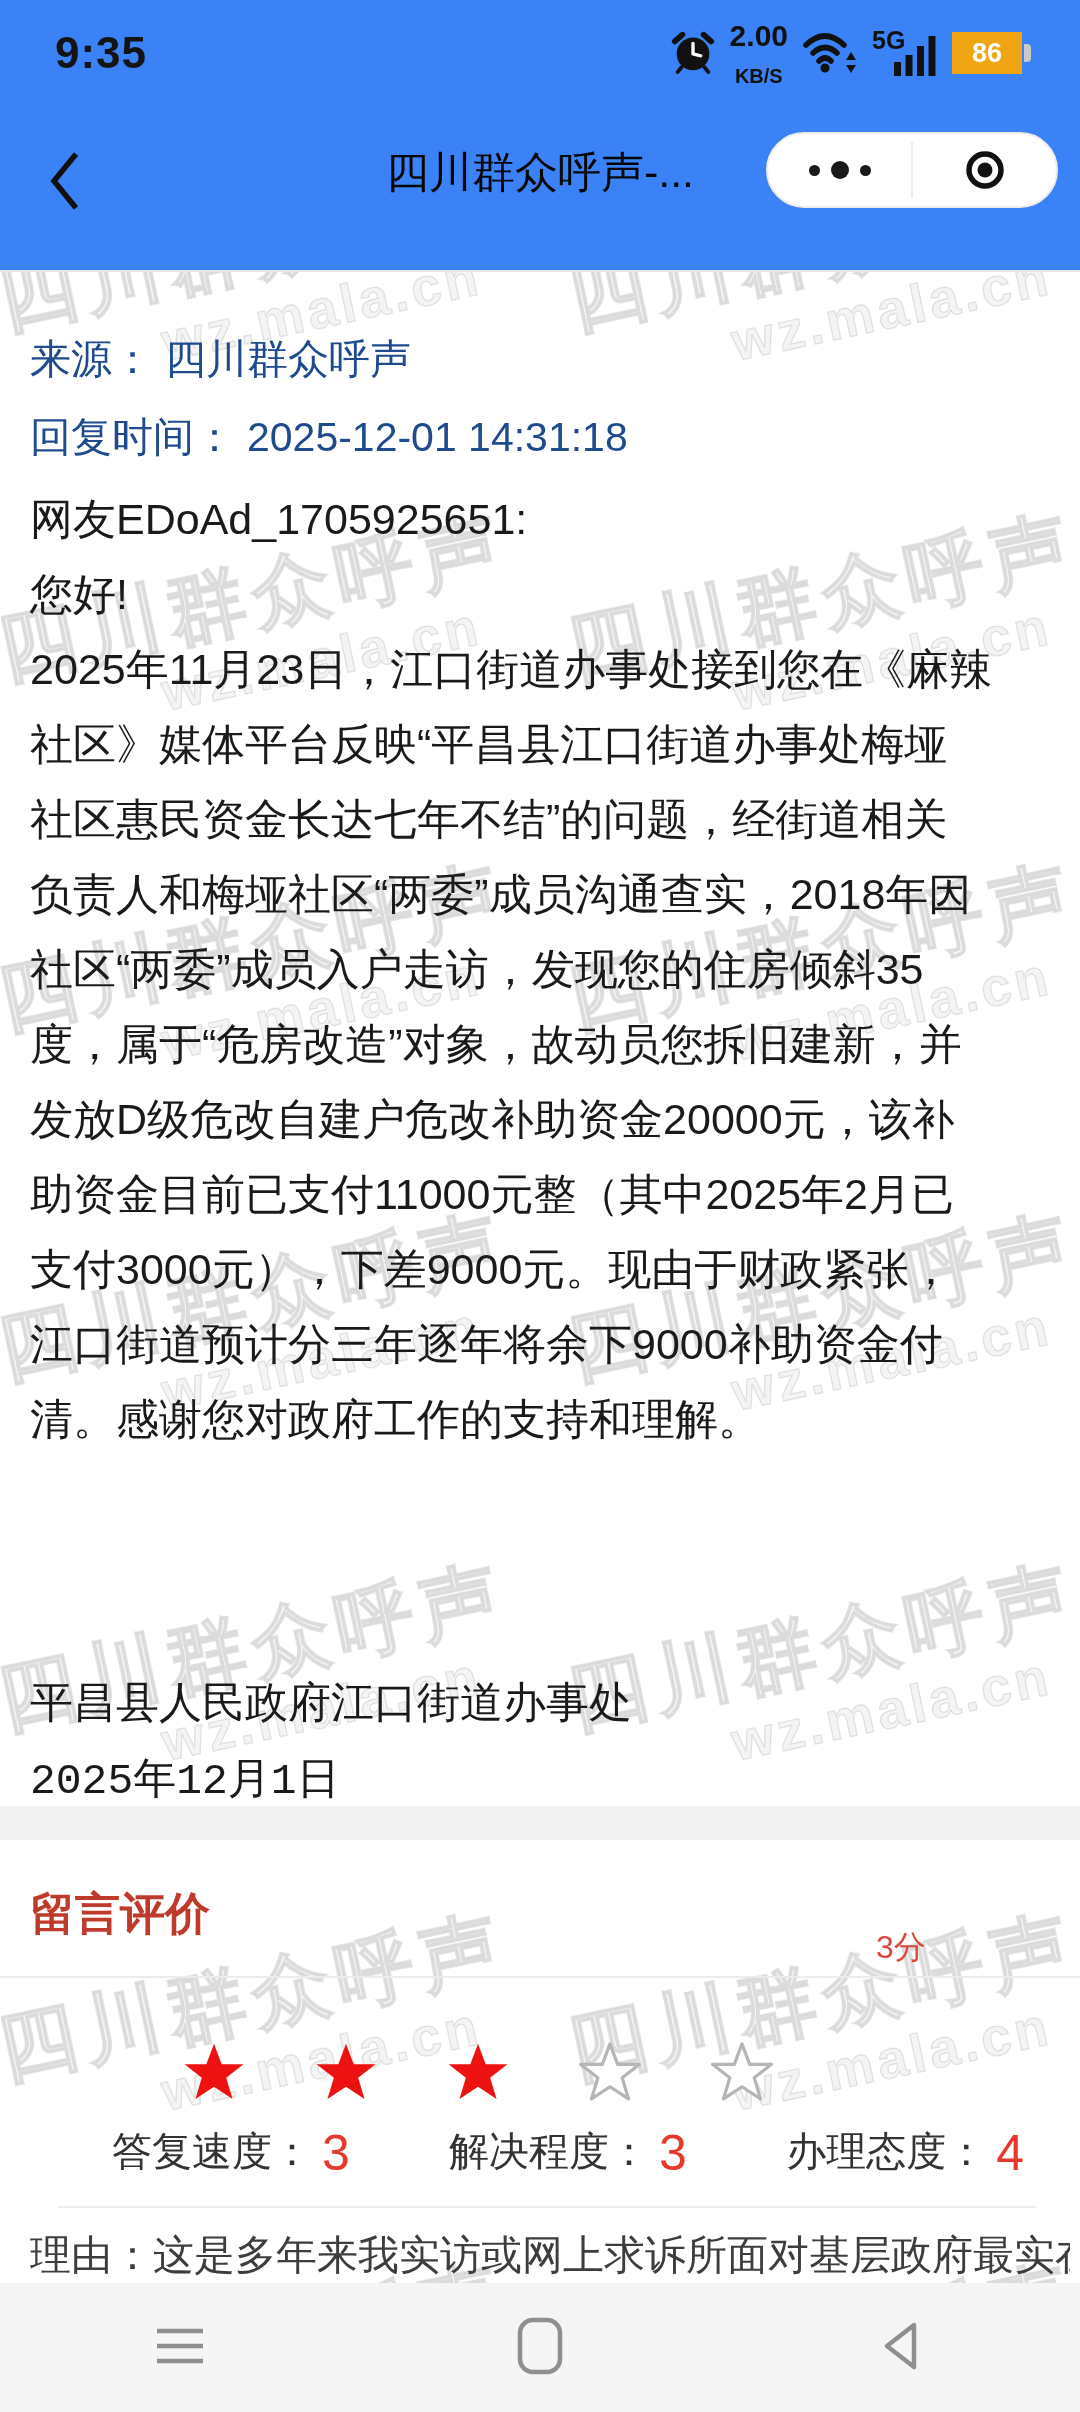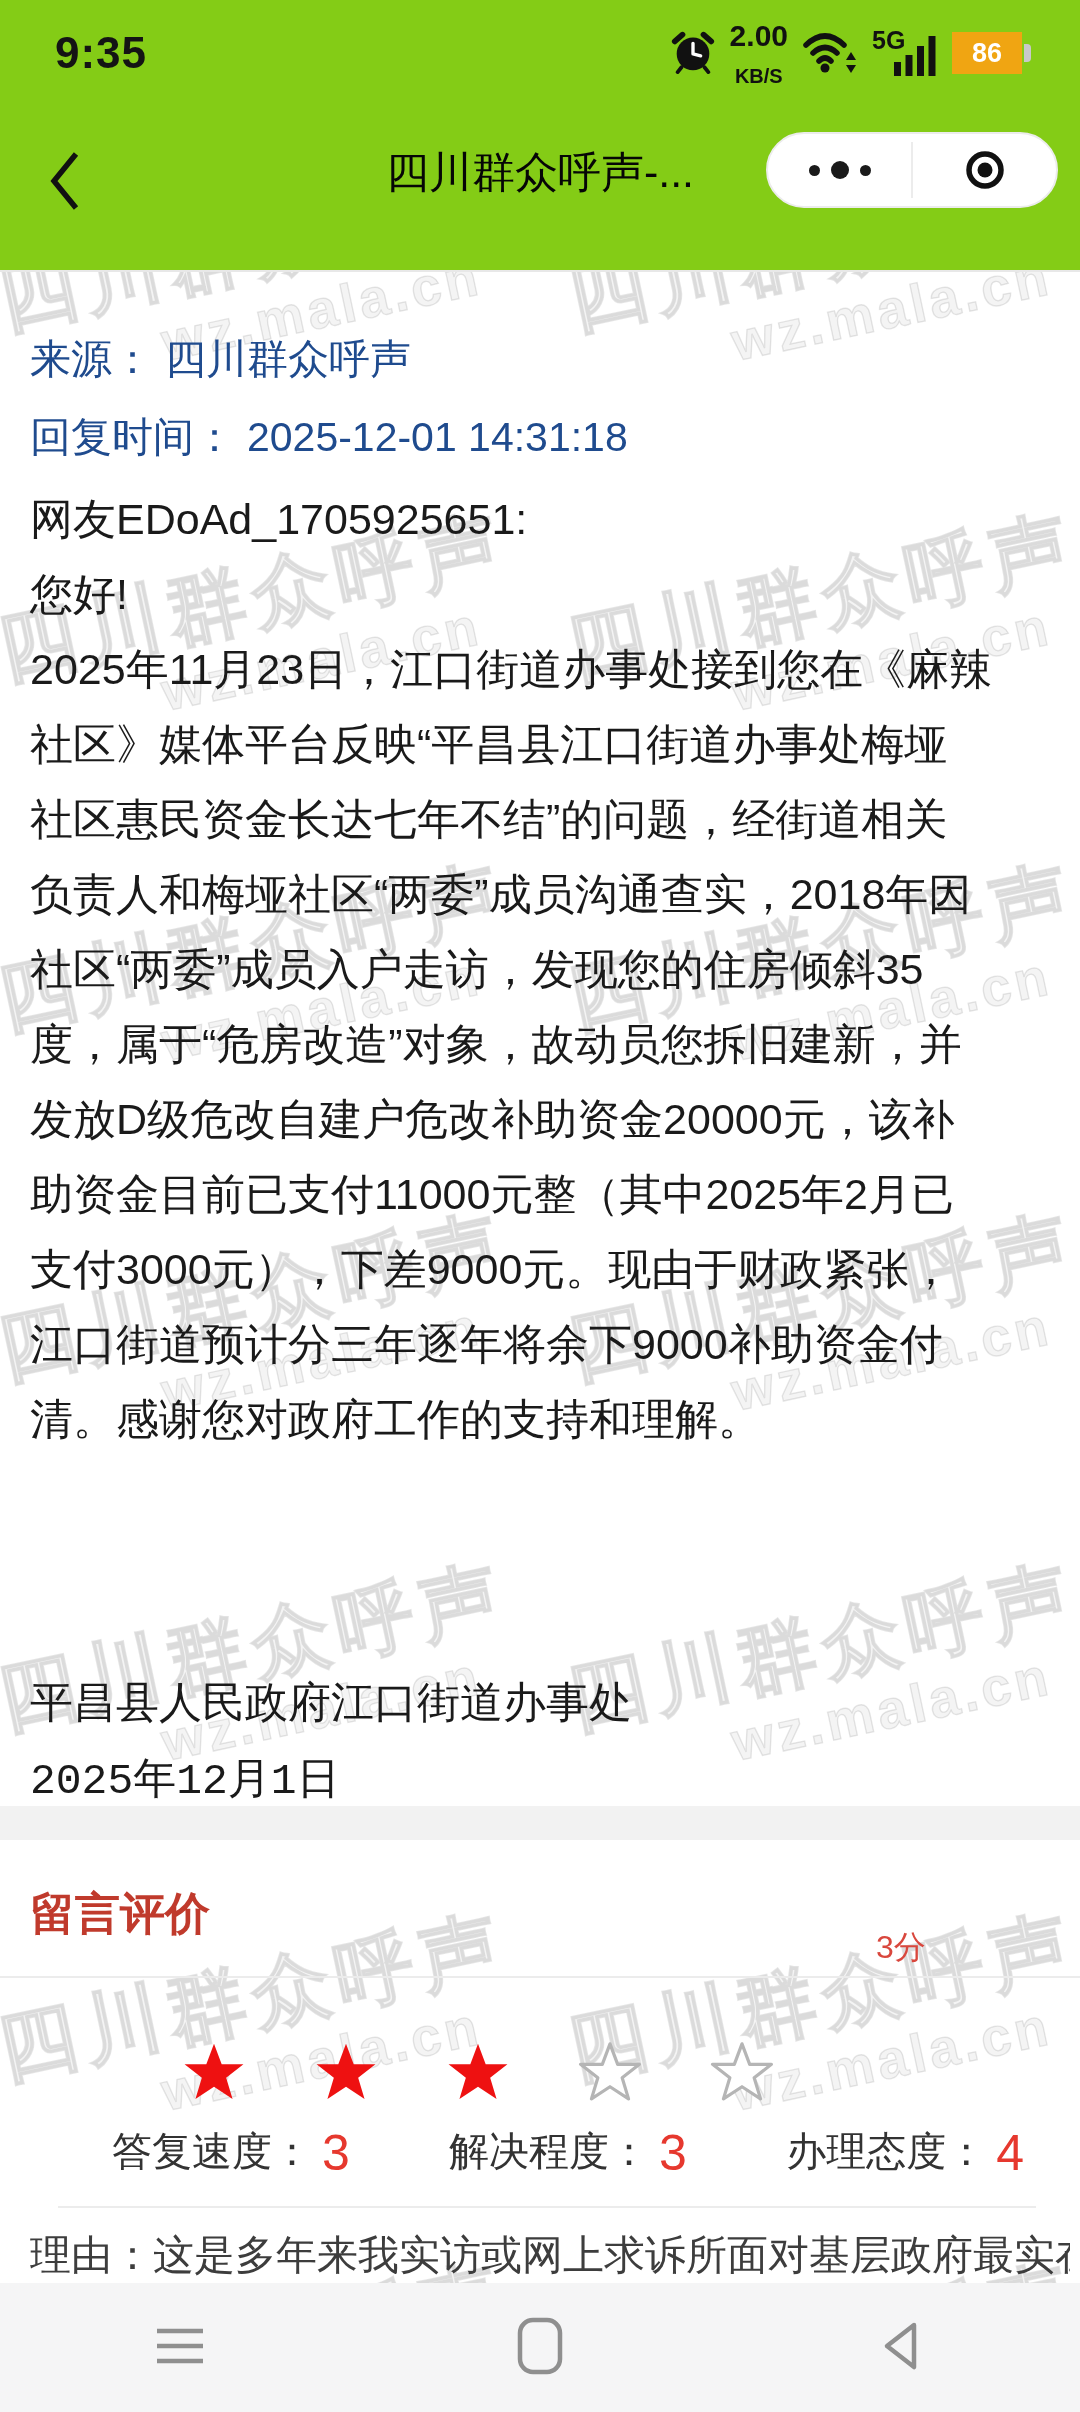--- a/index.html
+++ b/index.html
@@ -18,21 +18,21 @@
     color:rgba(0,0,0,0.045);
     -webkit-text-stroke:1.6px rgba(0,0,0,0.10);
   }
   .wm-small{
     font-size:54px;font-weight:bold;letter-spacing:4px;
     color:rgba(0,0,0,0.045);
     -webkit-text-stroke:1.4px rgba(0,0,0,0.10);
     margin:-10px 0 0 150px;
   }
   
-  .top-chrome{position:absolute;top:0;left:0;width:1080px;height:272px;background:#84cc16;
+  .top-chrome{position:absolute;top:0;left:0;width:1080px;height:272px;background:#3b82f6;
     border-bottom:2px solid #e8e8e8;z-index:10;}
   .status-bar{position:absolute;top:0;left:0;right:0;height:92px;display:flex;
     align-items:center;justify-content:space-between;padding:14px 58px 0 55px;}
   .time{font-size:44px;font-weight:600;color:#141414;letter-spacing:1px;}
   .status-icons{display:flex;align-items:center;gap:14px;}
   .speed{display:flex;flex-direction:column;align-items:center;line-height:1;color:#111;gap:13px;}
   .speed .v{font-size:30px;font-weight:700;}
   .speed .u{font-size:20px;font-weight:700;margin-top:2px;}
   .sig-wrap{position:relative;width:66px;height:46px;}
   .sig-wrap .g5{position:absolute;top:-4px;left:0;font-size:25px;font-weight:700;color:#111;}

